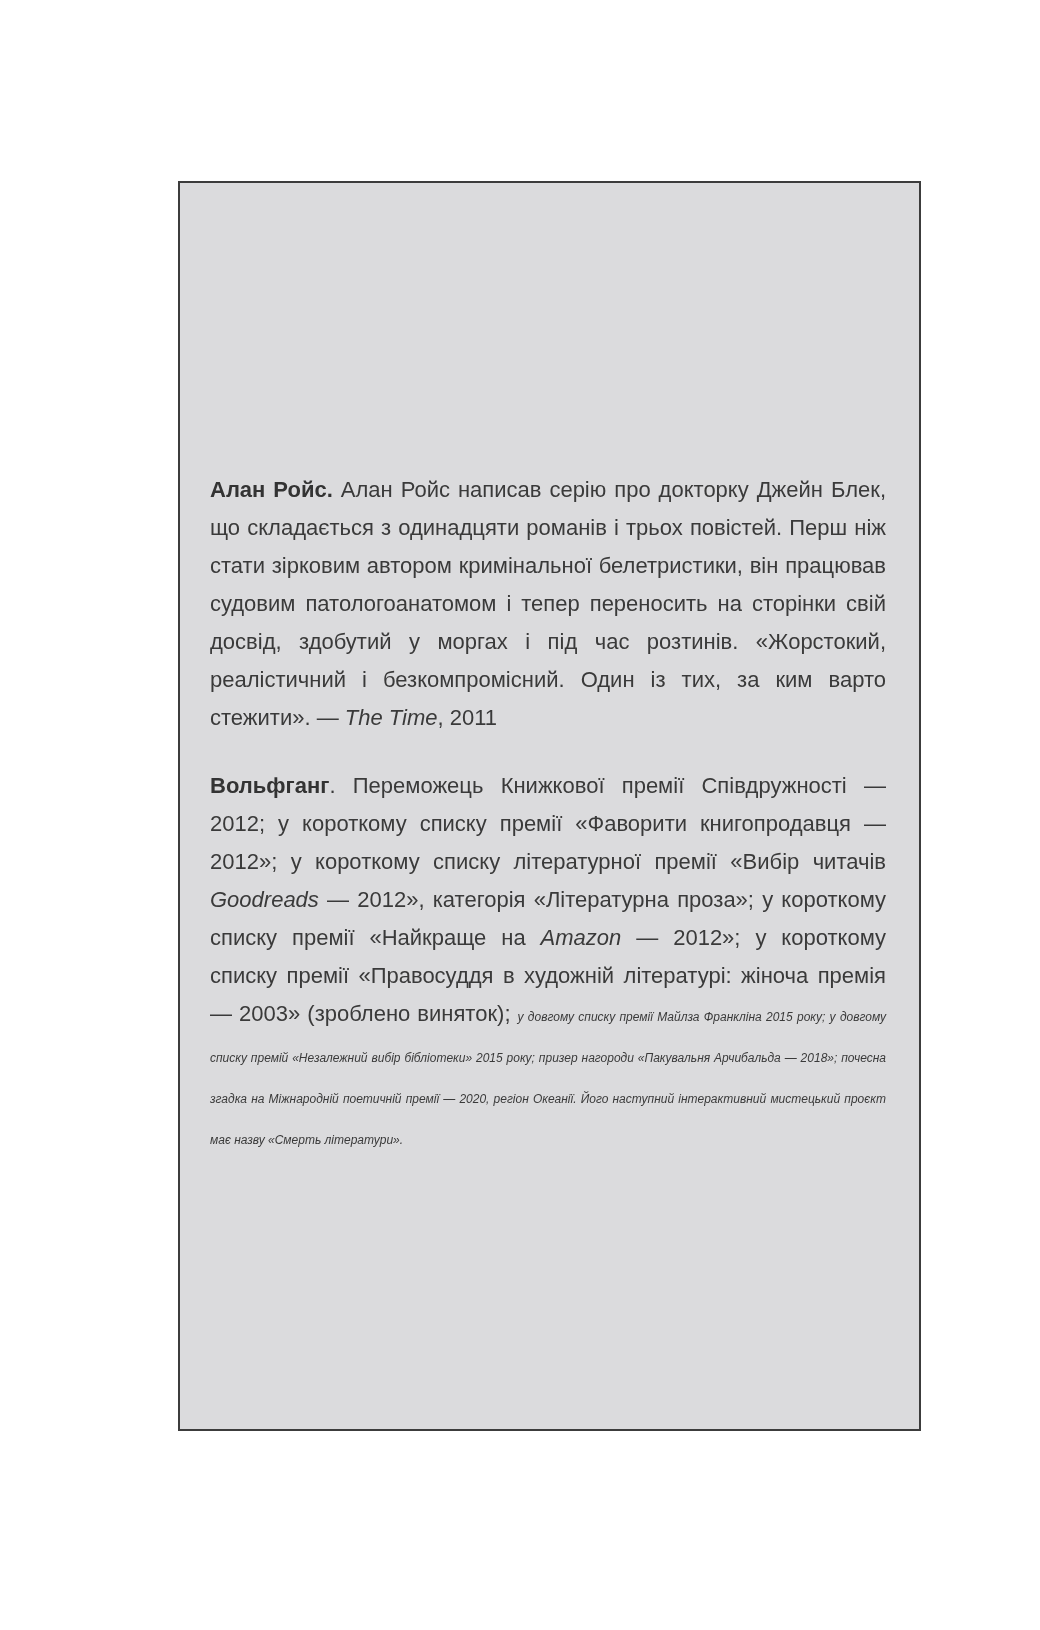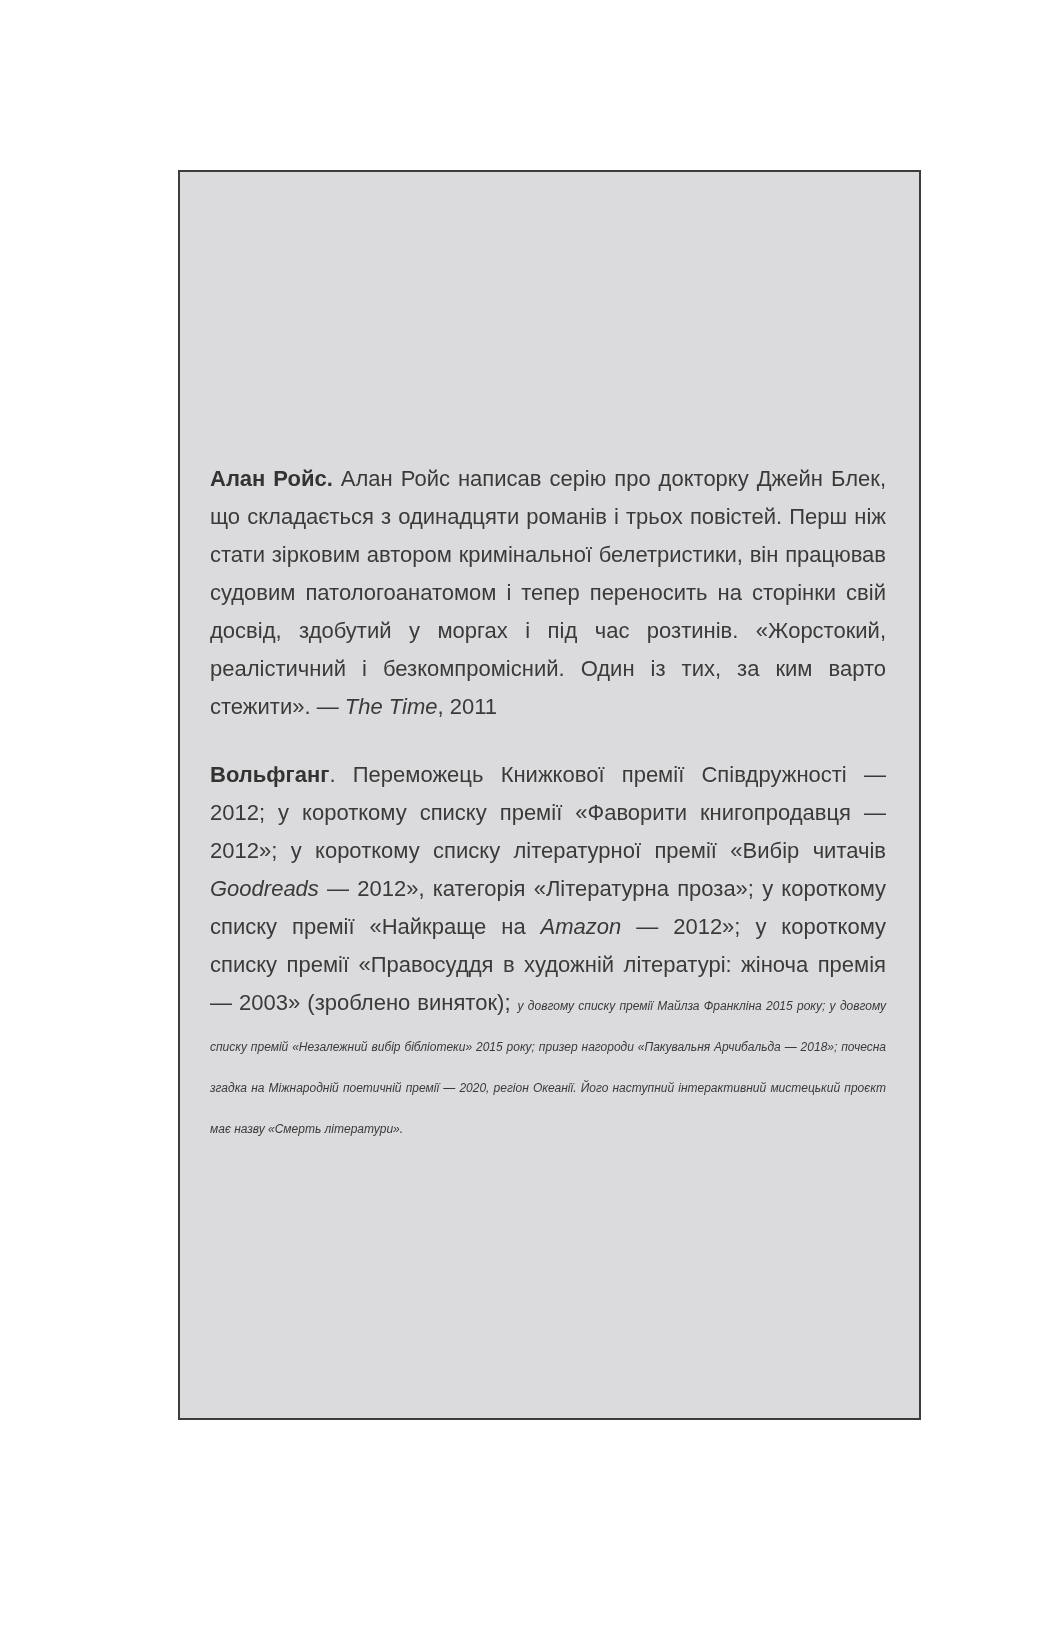--- a/index.html
+++ b/index.html
@@ -12,21 +12,21 @@
   .canvas {
     position: relative;
     width: 1040px;
     height: 1630px;
     background: #ffffff;
     overflow: hidden;
   }
   .book-page {
     position: absolute;
     left: 178px;
-    top: 170px;
+    top: 181px;
     width: 743px;
     height: 1250px;
     background: #dbdbdd;
     border: 2px solid #3c3c3c;
   }
   .text-block {
     margin: 288px 33px 0 30px;
     width: 676px;
     color: #3a3a3a;
     font-size: 22px;

